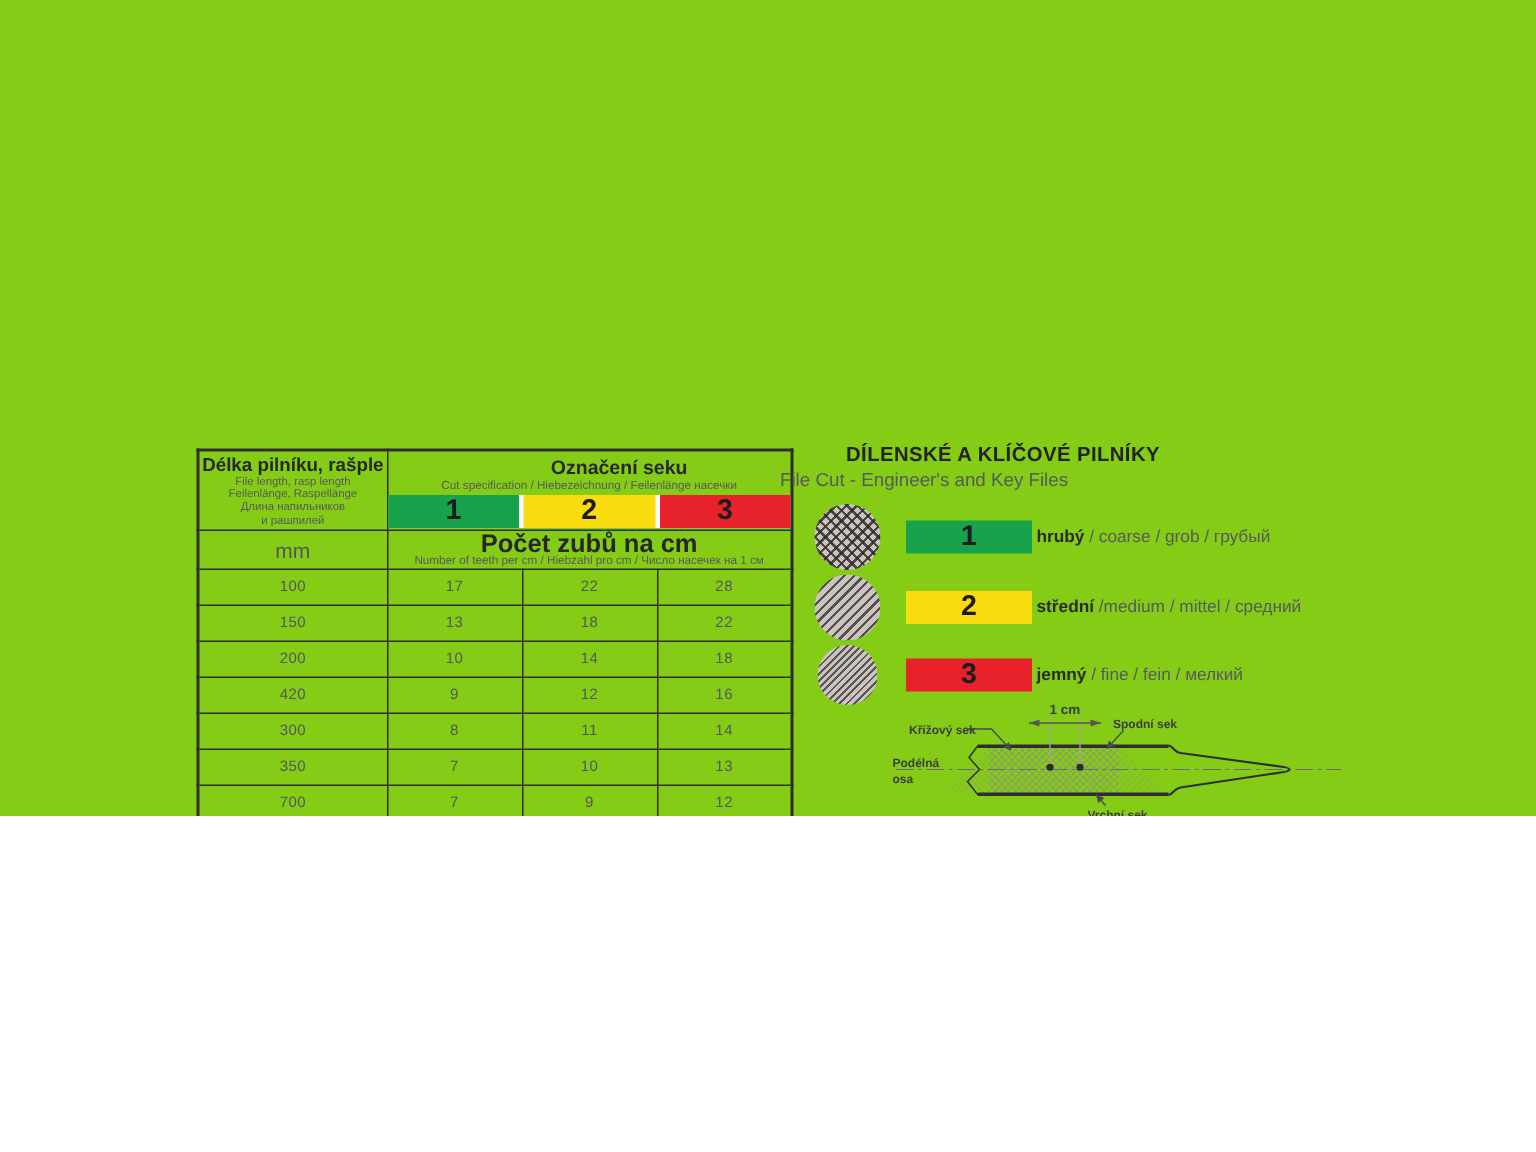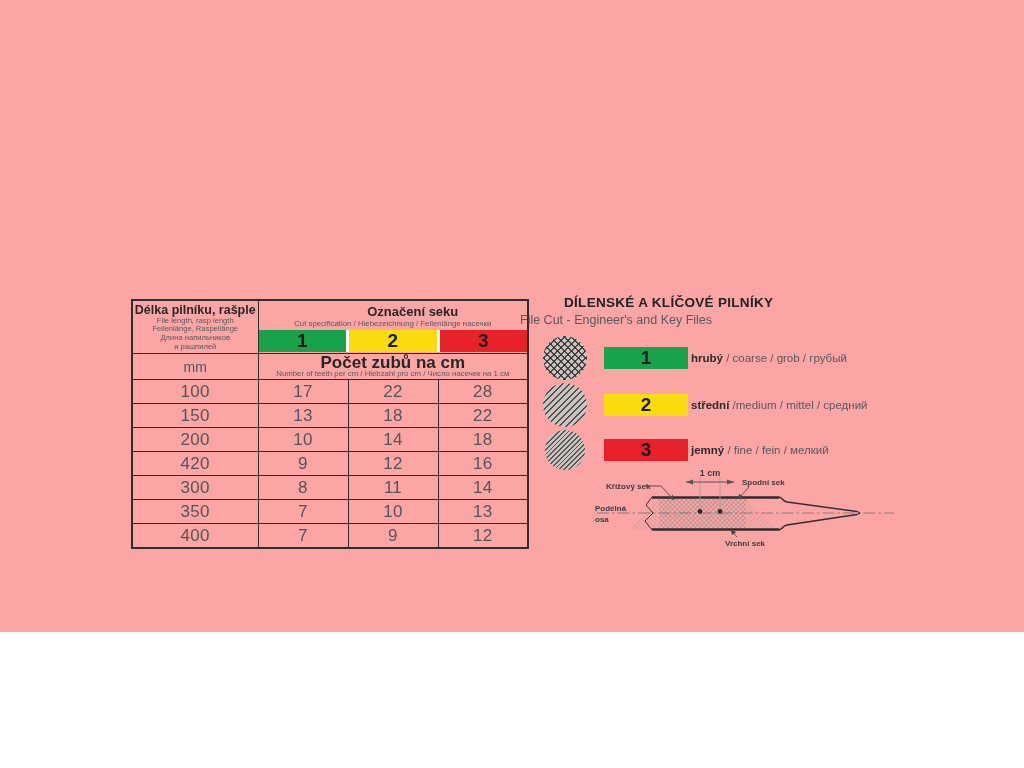--- a/index.html
+++ b/index.html
@@ -1,16 +1,16 @@
 <!DOCTYPE html>
 <html><head>
 <meta charset="utf-8">
 <style>
   html,body{margin:0;padding:0;background:#fff;}
-  .page{position:relative;width:1024px;height:632px;background:#fca5a5;
+  .page{position:relative;width:1024px;height:544px;background:#84cc16;
         font-family:"Liberation Sans",sans-serif;overflow:hidden;}
 
   
   table.spec{position:absolute;left:131px;top:299px;width:396px;
              border-collapse:collapse;table-layout:fixed;
              border:2px solid #2e2e2e;}
   table.spec td{border:1.3px solid #2e2e2e;padding:0;text-align:center;
                 color:#54555a;vertical-align:middle;}
   td.len-head{vertical-align:top;padding-top:3px;height:52px;}
   .len-title{font-size:12.5px;font-weight:bold;color:#272727;line-height:14px;}
@@ -20,21 +20,21 @@
   .cut-sub{font-size:7.8px;line-height:9px;color:#58595b;margin-bottom:2px;}
   .band{display:flex;height:22px;background:#fff;}
   .band .seg{flex:1;display:flex;align-items:center;justify-content:center;
              font-size:19px;font-weight:bold;color:#1c1c1c;}
   .band .seg + .seg{margin-left:3px;}
   .seg.g{background:#17a24b}.seg.y{background:#f9dc10}.seg.r{background:#e8222b}
   td.mm-cell{height:25px;font-size:14px;}
   td.teeth-head{height:25px;padding:1px 0;}
   .teeth-title{font-size:17px;font-weight:bold;color:#272727;line-height:13px;}
   .teeth-sub{font-size:7.8px;line-height:9px;color:#58595b;}
-  tr.data td{height:23px;font-size:17px;letter-spacing:.3px;}
+  tr.data td{height:23px;font-size:10px;letter-spacing:.3px;}
 
   
   .panel-title{position:absolute;left:564px;top:295px;font-size:13.5px;
                font-weight:bold;color:#232323;letter-spacing:.3px;}
   .panel-sub{position:absolute;left:520px;top:313px;font-size:12.5px;color:#58595b;}
 
   .legend-row{position:absolute;left:543px;display:flex;align-items:center;height:44px;}
   .legend-row.r1{top:336px}.legend-row.r2{top:383px}.legend-row.r3{top:428px}
   .swatch{width:44px;height:44px;border-radius:50%;background-color:#c9c4bf;flex:none;}
   .swatch.coarse{background-image:
@@ -122,21 +122,21 @@
         <td>11</td>
         <td>14</td>
       </tr>
       <tr class="data">
         <td>350</td>
         <td>7</td>
         <td>10</td>
         <td>13</td>
       </tr>
       <tr class="data">
-        <td>400</td>
+        <td>700</td>
         <td>7</td>
         <td>9</td>
         <td>12</td>
       </tr>
     </tbody>
   </table>
 
   <div class="panel-title">DÍLENSKÉ A KLÍČOVÉ PILNÍKY</div>
   <div class="panel-sub">File Cut - Engineer's and Key Files</div>
 

